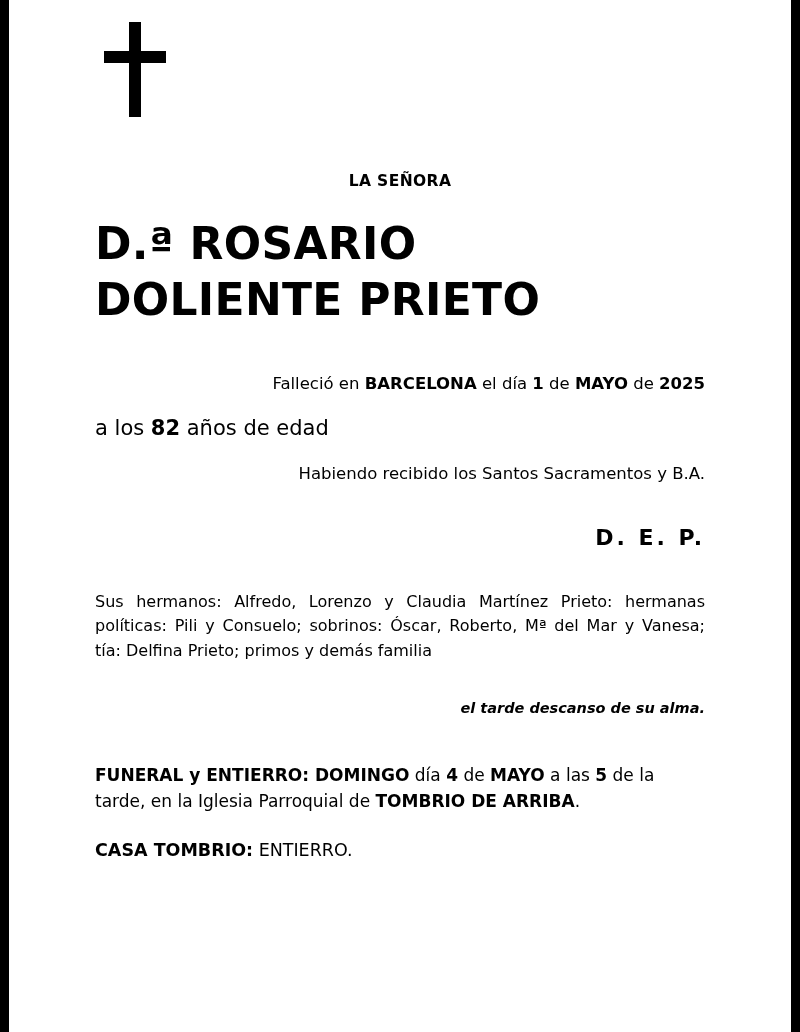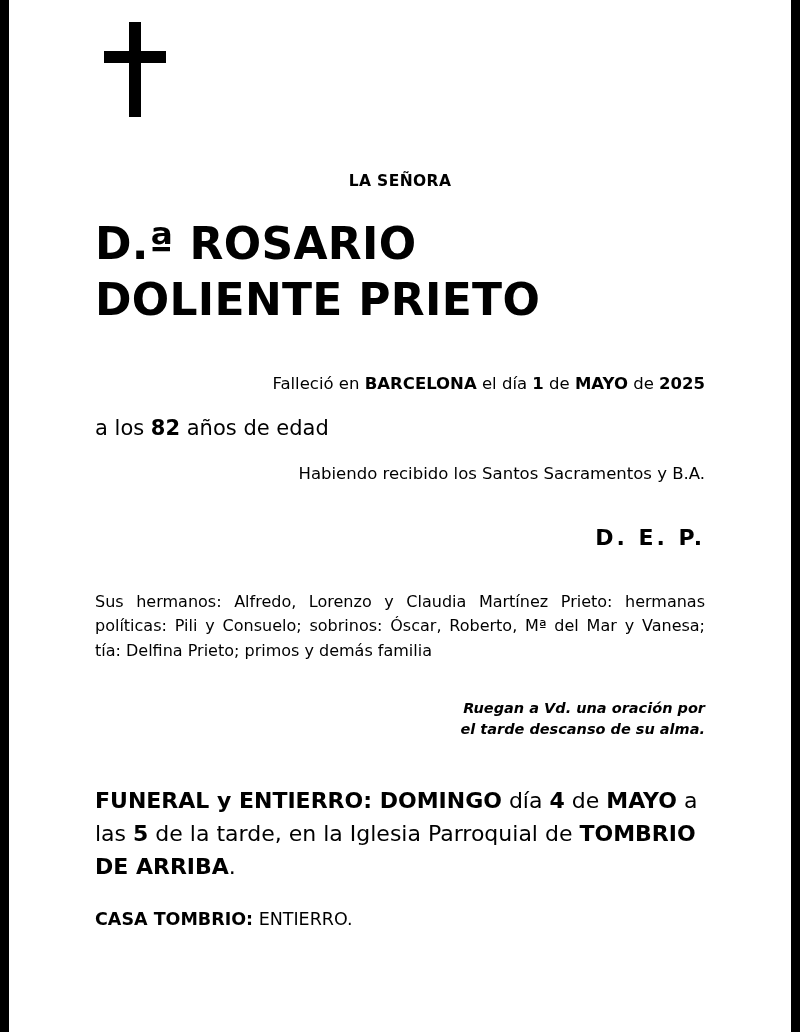--- a/index.html
+++ b/index.html
@@ -130,21 +130,21 @@
     margin-top: 34px;
     text-align: right;
     font-style: italic;
     font-weight: bold;
     font-size: 14.5px;
     line-height: 1.45;
   }
 
   .funeral {
     margin-top: 44px;
-    font-size: 22px;
+    font-size: 17px;
     line-height: 1.5;
   }
 
   .mourning {
     margin-top: 26px;
     font-size: 17.5px;
   }
 
   b, strong { font-weight: bold; }
 </style>
@@ -180,21 +180,20 @@
         <span>a los </span><b>82</b><span> años de edad</span>
       </div>
 
       <div class="sacraments-line">Habiendo recibido los Santos Sacramentos y B.A.</div>
 
       <div class="dep">D.   E.   P.</div>
 
       <div class="family">Sus hermanos: Alfredo, Lorenzo y Claudia Martínez Prieto: hermanas políticas: Pili y Consuelo; sobrinos: Óscar, Roberto, Mª del Mar y Vanesa; tía: Delfina Prieto; primos y demás familia</div>
 
       <div class="prayer">
-        <div>Ruegan a Vd. una oración por</div>
         <div>el tarde descanso de su alma.</div>
       </div>
 
       <div class="funeral">
         <b>FUNERAL y ENTIERRO:</b><b> DOMINGO</b><span> día </span><b>4</b><span> de </span><b>MAYO</b><span> a las </span><b>5</b><span> de la tarde,</span>
         <span>en la Iglesia Parroquial de </span><b>TOMBRIO DE ARRIBA</b><span>.</span>
       </div>
 
       <div class="mourning">
         <b>CASA TOMBRIO:</b><span> ENTIERRO.</span>

